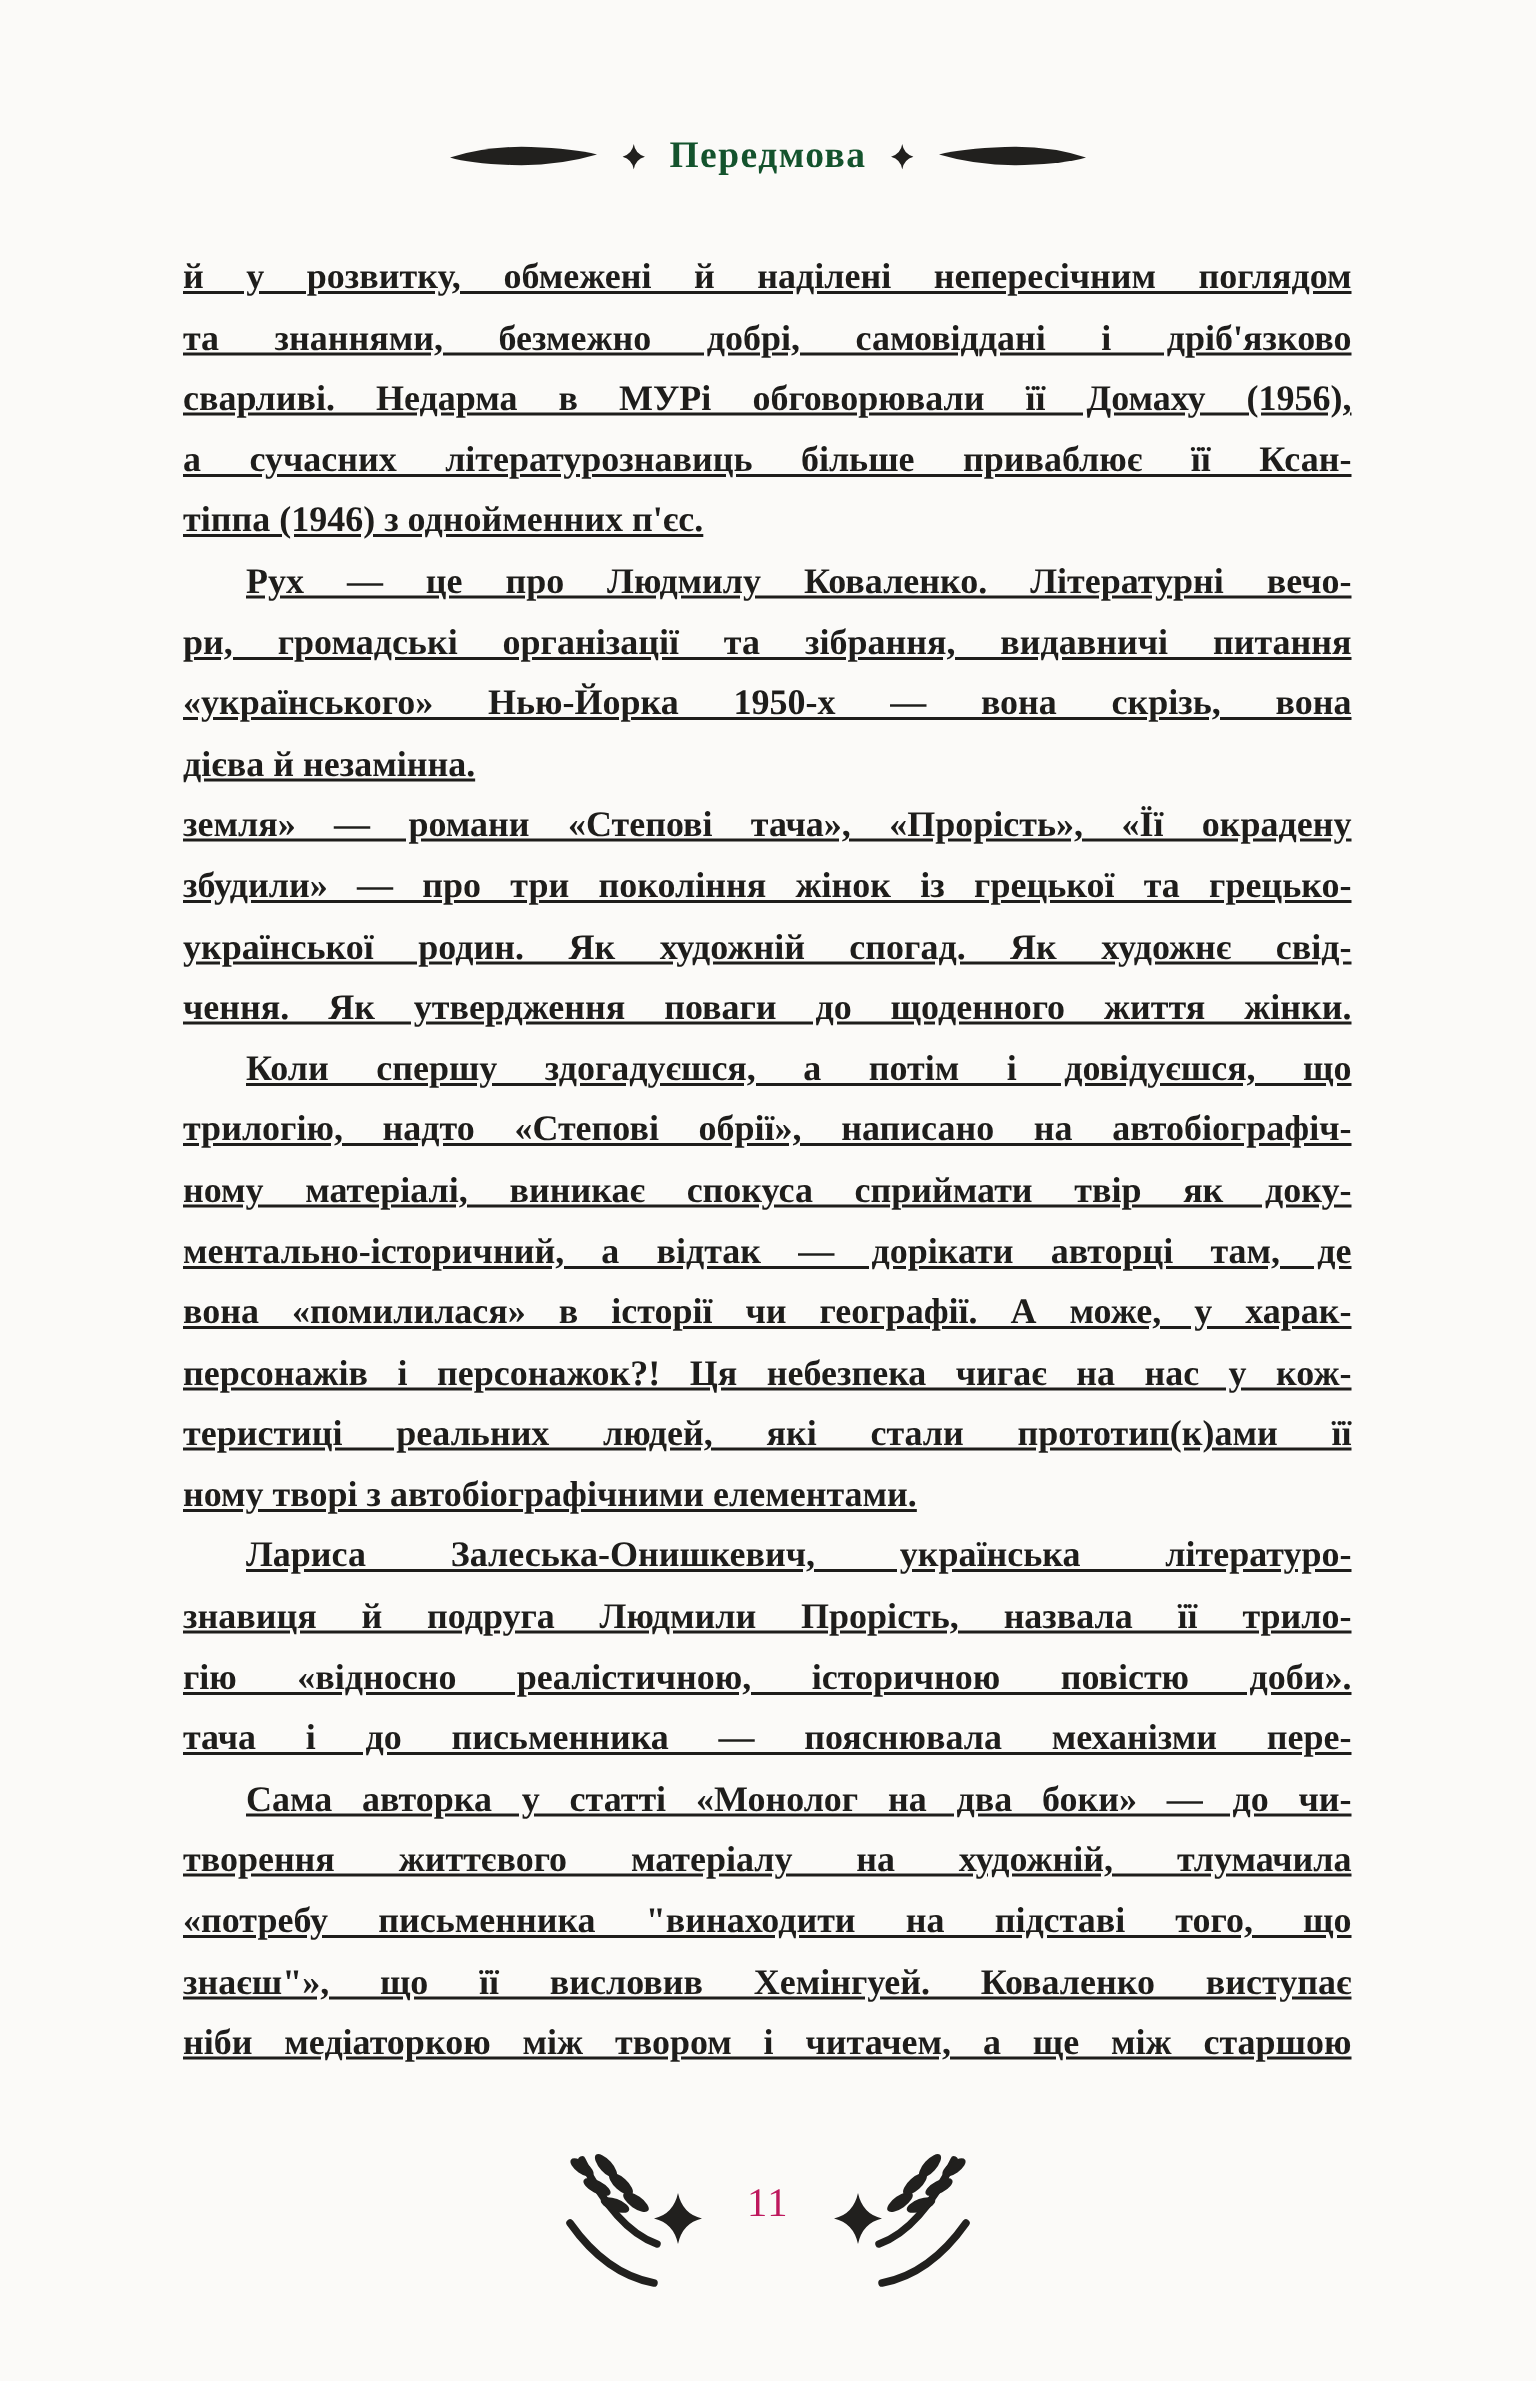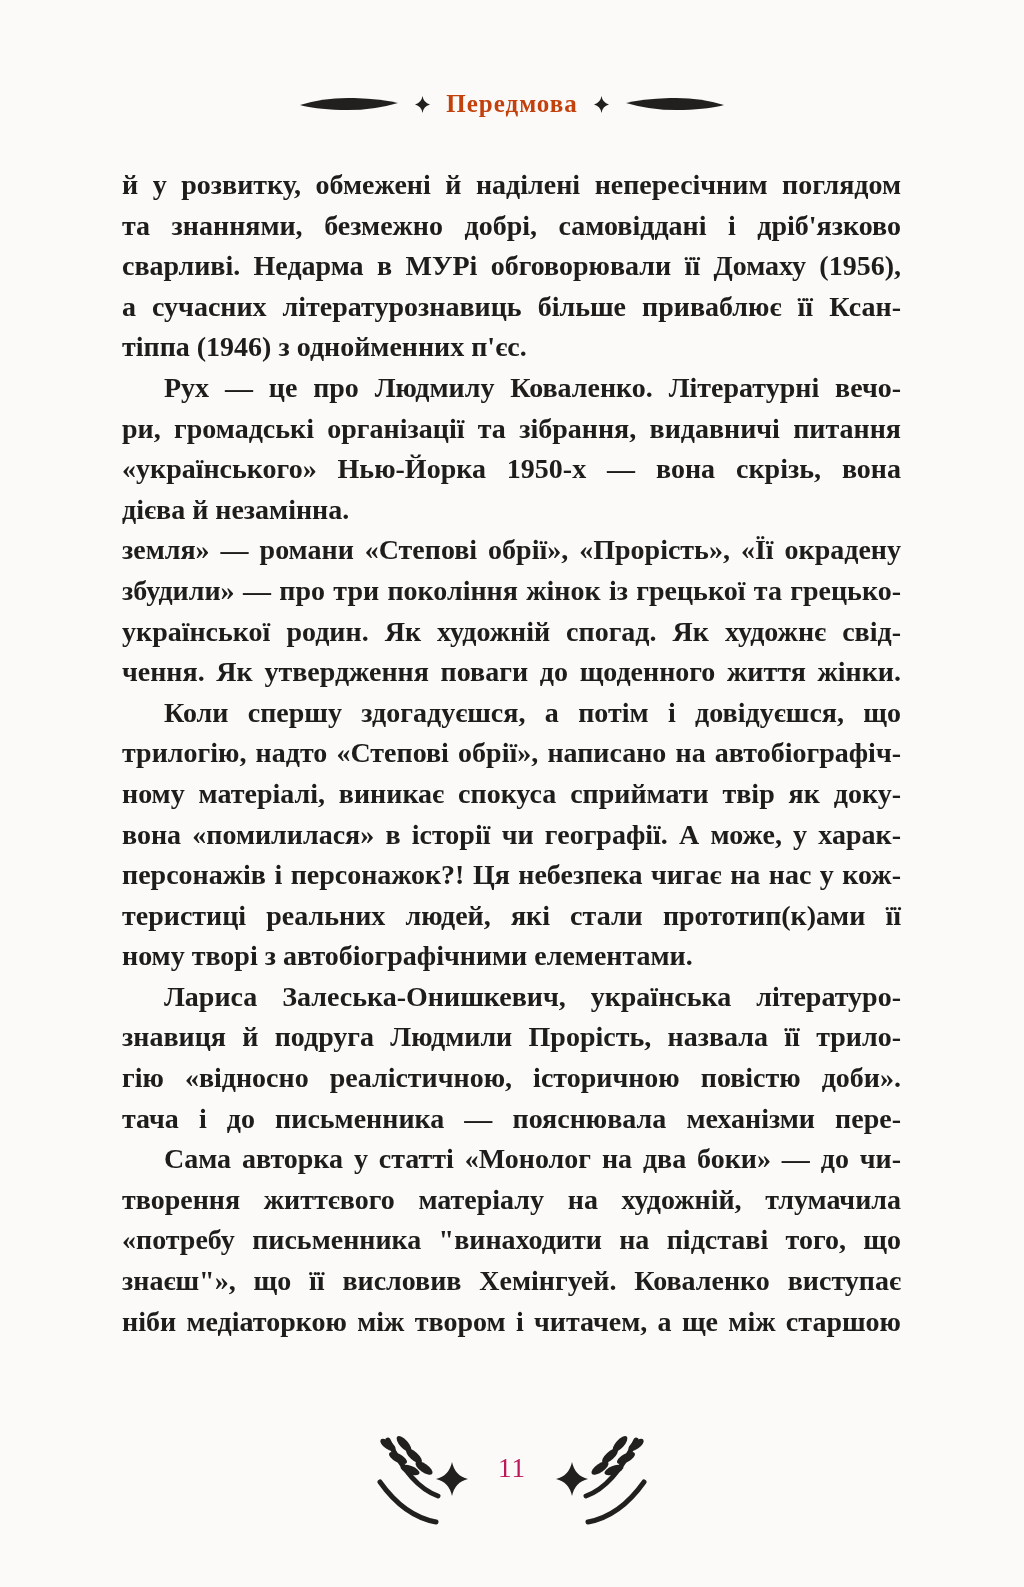--- a/index.html
+++ b/index.html
@@ -10,32 +10,33 @@
     background:var(--paper);
     color:var(--ink);
     font-family:"Liberation Serif","DejaVu Serif",serif;
     overflow:hidden;
   }
   .page-header {
     position:absolute; top:90px; left:0; width:100%;
     display:flex; justify-content:center; align-items:center; gap:16px;
   }
   .header-title {
-    font-size:25px; font-weight:700; letter-spacing:1px; color:#c2410c;
+    font-size:25px; font-weight:700; letter-spacing:1px; color:#14532d;
   }
   .leaf { width:100px; height:18px; color:#21201e; }
   .diamond { width:15px; height:17px; color:#21201e; }
   .text-block {
     position:absolute; top:165px; left:122px; width:779px;
   }
   .paragraph { margin:0; }
   .line {
-    font-size:28px; font-weight:700; line-height:40.6px;
+    font-size:24px; font-weight:700; line-height:40.6px;
     text-align:justify; text-align-last:justify;
     color:var(--ink);
+    text-decoration:underline;
   }
   .line.no-j { text-align-last:left; }
   .line.first { text-indent:42px; }
   .page-footer {
     position:absolute; top:1418px; left:0; width:100%;
     display:flex; justify-content:center; align-items:center; gap:30px;
   }
   .wheat { width:96px; height:112px; color:#21201e; }
   .wheat.flip { transform:scaleX(-1); }
   .page-number {
@@ -70,29 +71,30 @@
       <div class="line">а сучасних літературознавиць більше приваблює її Ксан-</div>
       <div class="line no-j">тіппа (1946) з однойменних п'єс.</div>
     </div>
     <div class="paragraph">
       <div class="line first">Рух — це про Людмилу Коваленко. Літературні вечо-</div>
       <div class="line">ри, громадські організації та зібрання, видавничі питання</div>
       <div class="line">«українського» Нью-Йорка 1950-х — вона скрізь, вона</div>
       <div class="line no-j">дієва й незамінна.</div>
     </div>
     <div class="paragraph">
-      <div class="line">земля» — романи «Степові обрії», «Прорість», «Її окрадену</div>
+      <div class="line">земля» — романи «Степові тача», «Прорість», «Її окрадену</div>
       <div class="line">збудили» — про три покоління жінок із грецької та грецько-</div>
       <div class="line">української родин. Як художній спогад. Як художнє свід-</div>
       <div class="line">чення. Як утвердження поваги до щоденного життя жінки.</div>
     </div>
     <div class="paragraph">
       <div class="line first">Коли спершу здогадуєшся, а потім і довідуєшся, що</div>
       <div class="line">трилогію, надто «Степові обрії», написано на автобіографіч-</div>
       <div class="line">ному матеріалі, виникає спокуса сприймати твір як доку-</div>
+      <div class="line">ментально-історичний, а відтак — дорікати авторці там, де</div>
       <div class="line">вона «помилилася» в історії чи географії. А може, у харак-</div>
       <div class="line">персонажів і персонажок?! Ця небезпека чигає на нас у кож-</div>
       <div class="line">теристиці реальних людей, які стали прототип(к)ами її</div>
       <div class="line no-j">ному творі з автобіографічними елементами.</div>
     </div>
     <div class="paragraph">
       <div class="line first">Лариса Залеська-Онишкевич, українська літературо-</div>
       <div class="line">знавиця й подруга Людмили Прорість, назвала її трило-</div>
       <div class="line">гію «відносно реалістичною, історичною повістю доби».</div>
     </div>

